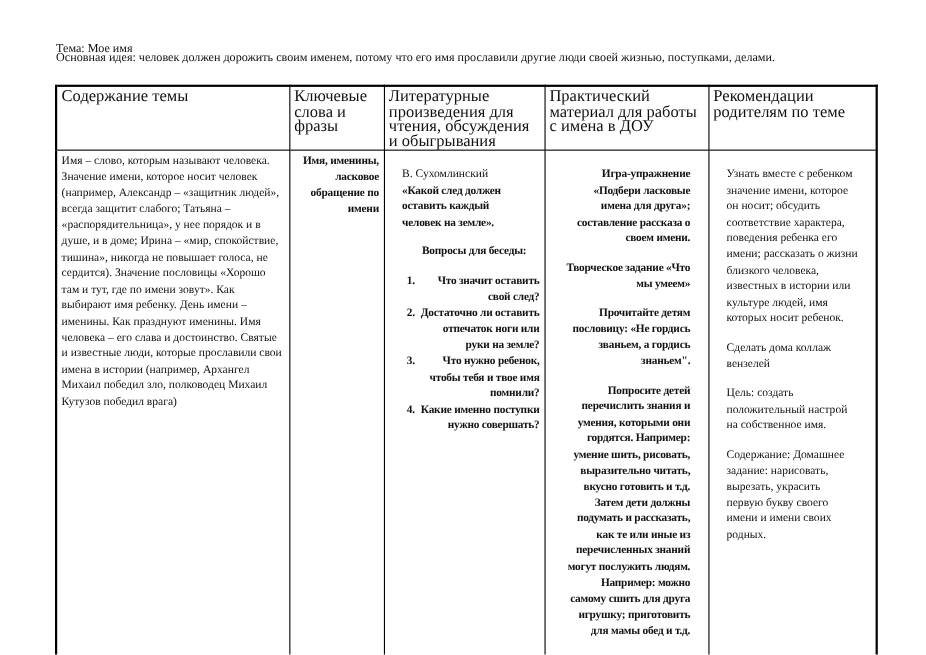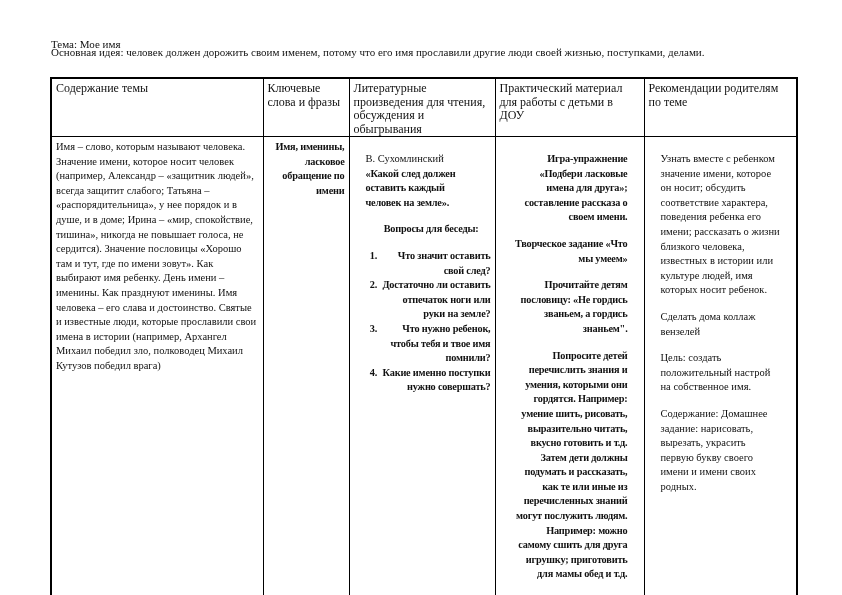--- a/index.html
+++ b/index.html
@@ -6,21 +6,21 @@
   body { width:842px; height:595px; position:relative; overflow:hidden;
          font-family:"Liberation Serif", "DejaVu Serif", serif; color:#111; }
   .line { position:absolute; font-size:11px; line-height:13px; white-space:nowrap; }
   #topic { left:51px; top:38px;text-align:right; }
   #idea { left:51px; top:46px; }
   table { position:absolute; left:50px; top:77px; width:746px; height:483px;
           border-collapse:collapse; table-layout:fixed; }
   td { border:1px solid #000; vertical-align:top; padding:3px 4px 0 4px;
        font-size:10.5px; line-height:14.6px; }
   table { border:2px solid #000; }
-  tr.head td { height:54px; line-height:13.5px; font-size:12px; }
+  tr.head td { height:54px; line-height:13.5px; font-size:15px; }
   tr.head td:first-child { border-left:2px solid #000; }
   .bold { font-weight:bold; font-size:10.3px; letter-spacing:-0.2px;text-align:right; }
   ol { margin:0; padding-left:26px; }
   ol li { padding-left:2px; }
   p { margin:12px; }
 </style>
 </head>
 <body>
 
 <div id="topic" class="line">Тема: Мое имя</div>
@@ -32,21 +32,21 @@
     <col style="width:86px">
     <col style="width:146px">
     <col style="width:149px">
     <col style="width:153px">
   </colgroup>
   <tbody>
       <tr class="head">
     <td>Содержание темы</td>
     <td>Ключевые слова и фразы</td>
     <td>Литературные произведения для чтения, обсуждения и обыгрывания</td>
-    <td>Практический материал для работы с детьми в ДОУ</td>
+    <td>Практический материал для работы с имена в ДОУ</td>
     <td>Рекомендации родителям по теме</td>
   </tr>
   <tr>
     <td>Имя – слово, которым называют человека. Значение имени, которое носит человек (например, Александр – «защитник людей», всегда защитит слабого; Татьяна – «распорядительница», у нее порядок и в душе, и в доме; Ирина – «мир, спокойствие, тишина», никогда не повышает голоса, не сердится). Значение пословицы «Хорошо там и тут, где по имени зовут». Как выбирают имя ребенку. День имени – именины. Как празднуют именины. Имя человека – его слава и достоинство. Святые и известные люди, которые прославили свои имена в истории (например, Архангел Михаил победил зло, полководец Михаил Кутузов победил врага)</td>
     <td class="bold">Имя, именины, ласковое обращение по имени</td>
     <td>
       <p><span>В. Сухомлинский </span><span class="bold">«Какой след должен оставить каждый человек на земле».</span></p>
       <p class="bold">Вопросы для беседы:</p>
       <ol class="bold">
         <li>Что значит оставить свой след?</li>

